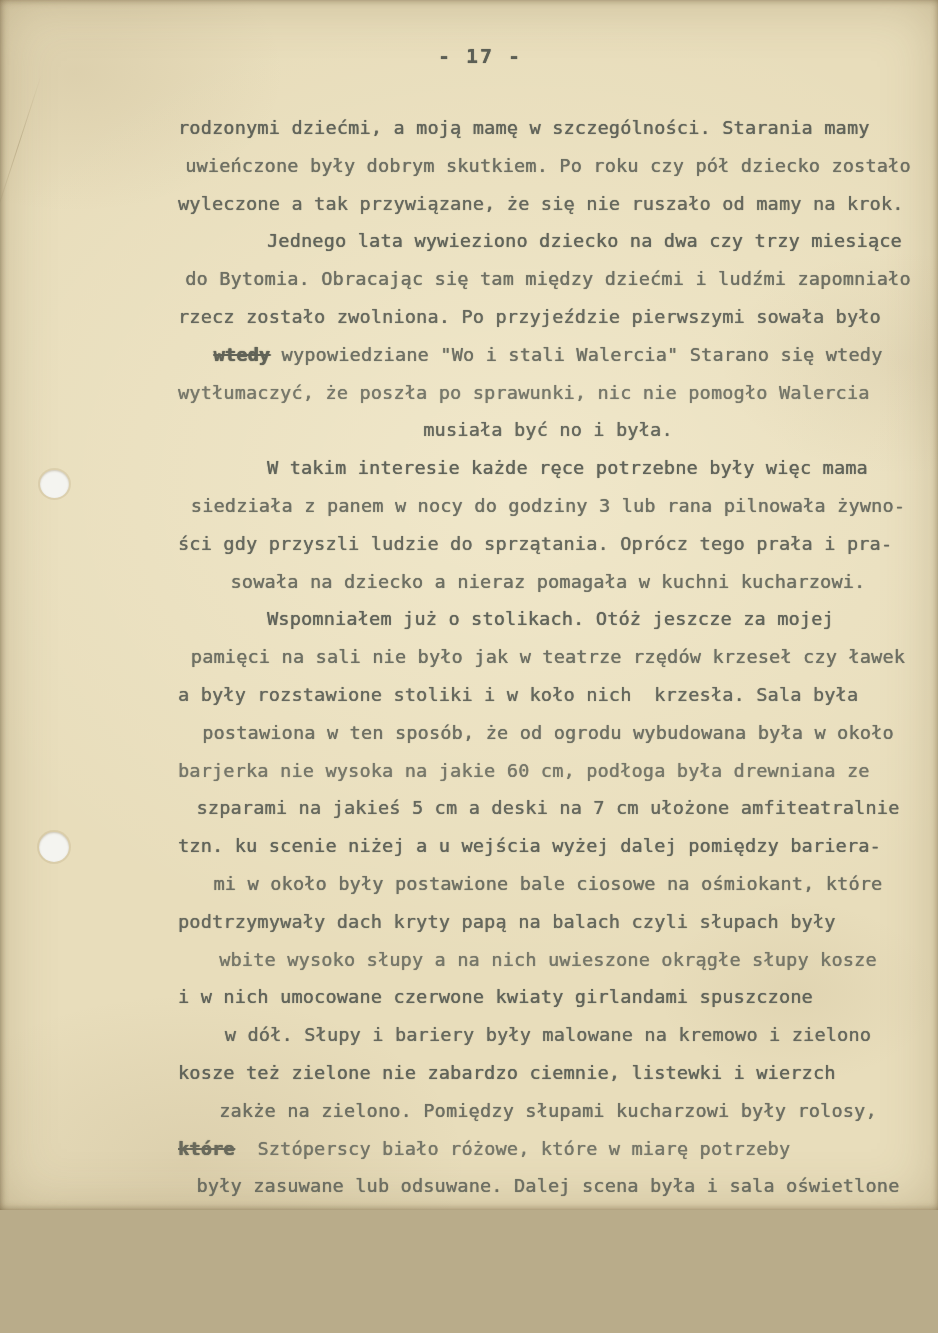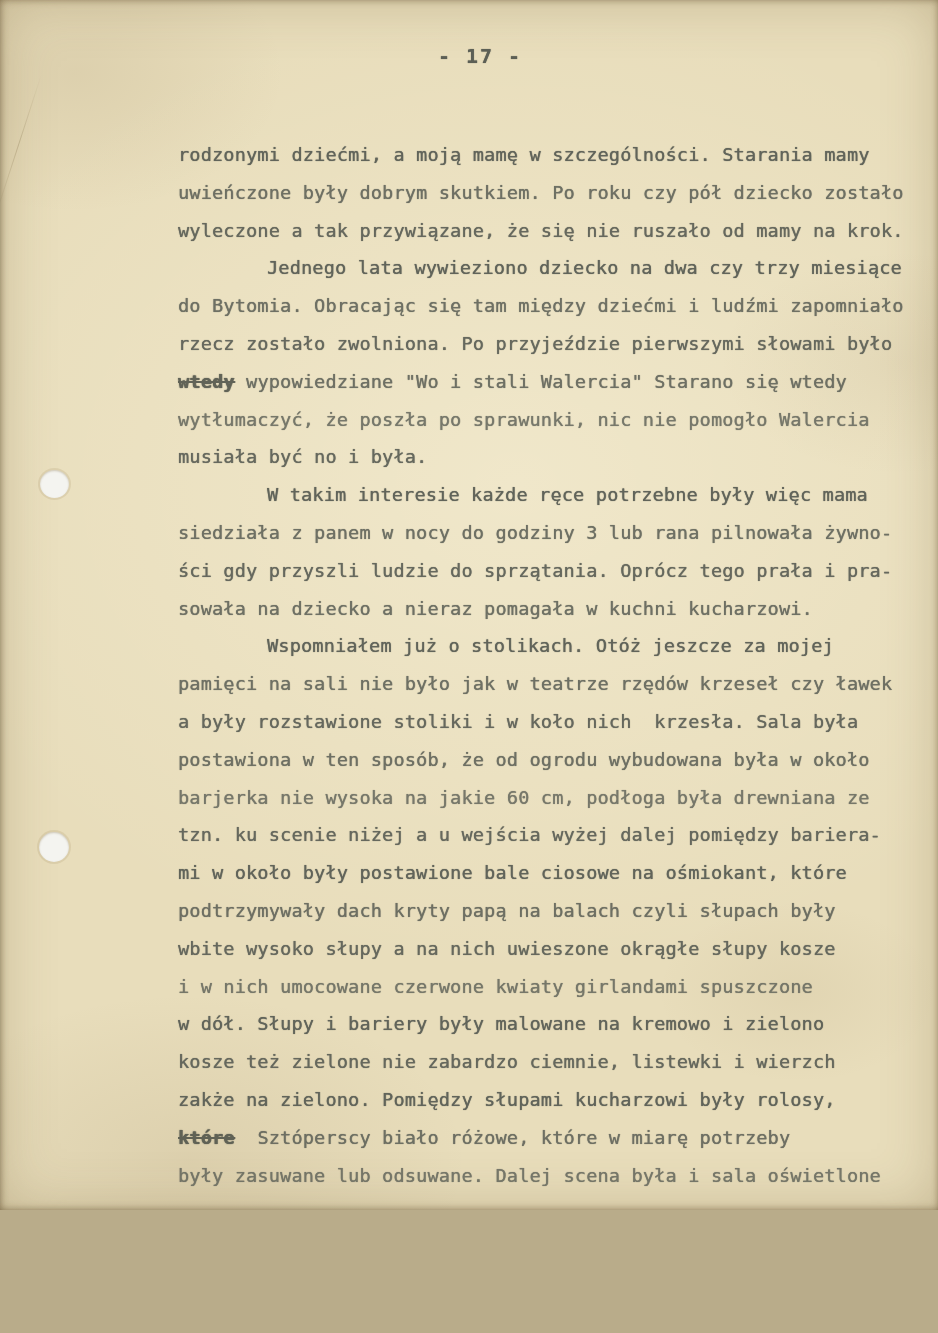--- a/index.html
+++ b/index.html
@@ -37,34 +37,34 @@
     text-align: center;
     font-size: 20px;
     font-weight: bold;
     letter-spacing: 2px;
     color: #5c5f55;
     text-shadow: 0 0 1px rgba(92,95,85,0.85);
   }
   .text-block {
     position: absolute;
     left: 178px;
-    top: 136px;
+    top: 109px;
     width: 740px;
   }
   .paragraph { margin: 0; }
   .line {
     height: 37.8px;
     line-height: 37.8px;
     font-size: 18.5px;
     white-space: pre;
     text-shadow: 0 0 1px rgba(97,100,90,0.9), 0.4px 0.4px 0.6px rgba(97,100,90,0.45);
     letter-spacing: 0.2px;
   }
   
-  .line:nth-child(2n)   { opacity: 0.90; }
+  .line:nth-child(2n)   { opacity: 0.90; text-align: center; }
   .line:nth-child(3n)   { opacity: 0.96; }
   .line:nth-child(5n)   { opacity: 0.84; }
   .paragraph.indent .line:first-child { text-indent: 89px; }
   .struck {
     font-weight: bold;
     text-decoration: line-through;
     text-decoration-thickness: 2px;
     color: #53564c;
     text-shadow: 0 0 1.4px rgba(83,86,76,0.95), 0.6px 0 0 rgba(83,86,76,0.8);
   }
@@ -99,37 +99,38 @@
 
   <div class="text-block">
       <div class="paragraph">
         <div class="line">rodzonymi dziećmi, a moją mamę w szczególności. Starania mamy</div>
         <div class="line">uwieńczone były dobrym skutkiem. Po roku czy pół dziecko zostało</div>
         <div class="line">wyleczone a tak przywiązane, że się nie ruszało od mamy na krok.</div>
       </div>
       <div class="paragraph indent">
         <div class="line">Jednego lata wywieziono dziecko na dwa czy trzy miesiące</div>
         <div class="line">do Bytomia. Obracając się tam między dziećmi i ludźmi zapomniało</div>
-        <div class="line">rzecz zostało zwolniona. Po przyjeździe pierwszymi słowami było</div>
+        <div class="line">rzecz zostało zwolniona. Po przyjeździe pierwszymi sowała było</div>
         <div class="line"><span class="struck">wtedy</span> wypowiedziane "Wo i stali Walercia" Starano się wtedy</div>
         <div class="line">wytłumaczyć, że poszła po sprawunki, nic nie pomogło Walercia</div>
         <div class="line">musiała być no i była.</div>
       </div>
       <div class="paragraph indent">
         <div class="line">W takim interesie każde ręce potrzebne były więc mama</div>
         <div class="line">siedziała z panem w nocy do godziny 3 lub rana pilnowała żywno-</div>
         <div class="line">ści gdy przyszli ludzie do sprzątania. Oprócz tego prała i pra-</div>
         <div class="line">sowała na dziecko a nieraz pomagała w kuchni kucharzowi.</div>
       </div>
       <div class="paragraph indent">
         <div class="line">Wspomniałem już o stolikach. Otóż jeszcze za mojej</div>
         <div class="line">pamięci na sali nie było jak w teatrze rzędów krzeseł czy ławek</div>
         <div class="line">a były rozstawione stoliki i w koło nich  krzesła. Sala była</div>
         <div class="line">postawiona w ten sposób, że od ogrodu wybudowana była w około</div>
         <div class="line">barjerka nie wysoka na jakie 60 cm, podłoga była drewniana ze</div>
+        <div class="line">szparami na jakieś 5 cm a deski na 7 cm ułożone amfiteatralnie</div>
         <div class="line">tzn. ku scenie niżej a u wejścia wyżej dalej pomiędzy bariera-</div>
         <div class="line">mi w około były postawione bale ciosowe na ośmiokant, które</div>
         <div class="line">podtrzymywały dach kryty papą na balach czyli słupach były</div>
         <div class="line">wbite wysoko słupy a na nich uwieszone okrągłe słupy kosze</div>
         <div class="line">i w nich umocowane czerwone kwiaty girlandami spuszczone</div>
         <div class="line">w dół. Słupy i bariery były malowane na kremowo i zielono</div>
         <div class="line">kosze też zielone nie zabardzo ciemnie, listewki i wierzch</div>
         <div class="line">zakże na zielono. Pomiędzy słupami kucharzowi były rolosy,</div>
         <div class="line"><span class="struck">które</span>  Sztóperscy biało różowe, które w miarę potrzeby</div>
         <div class="line">były zasuwane lub odsuwane. Dalej scena była i sala oświetlone</div>

